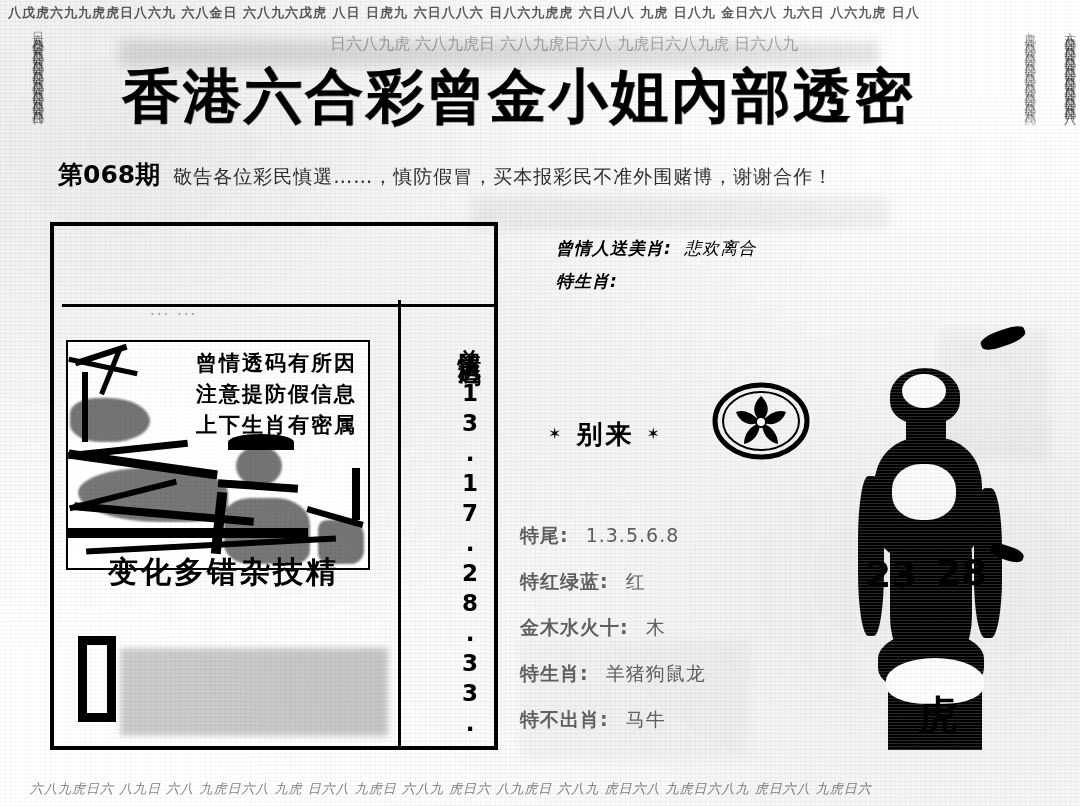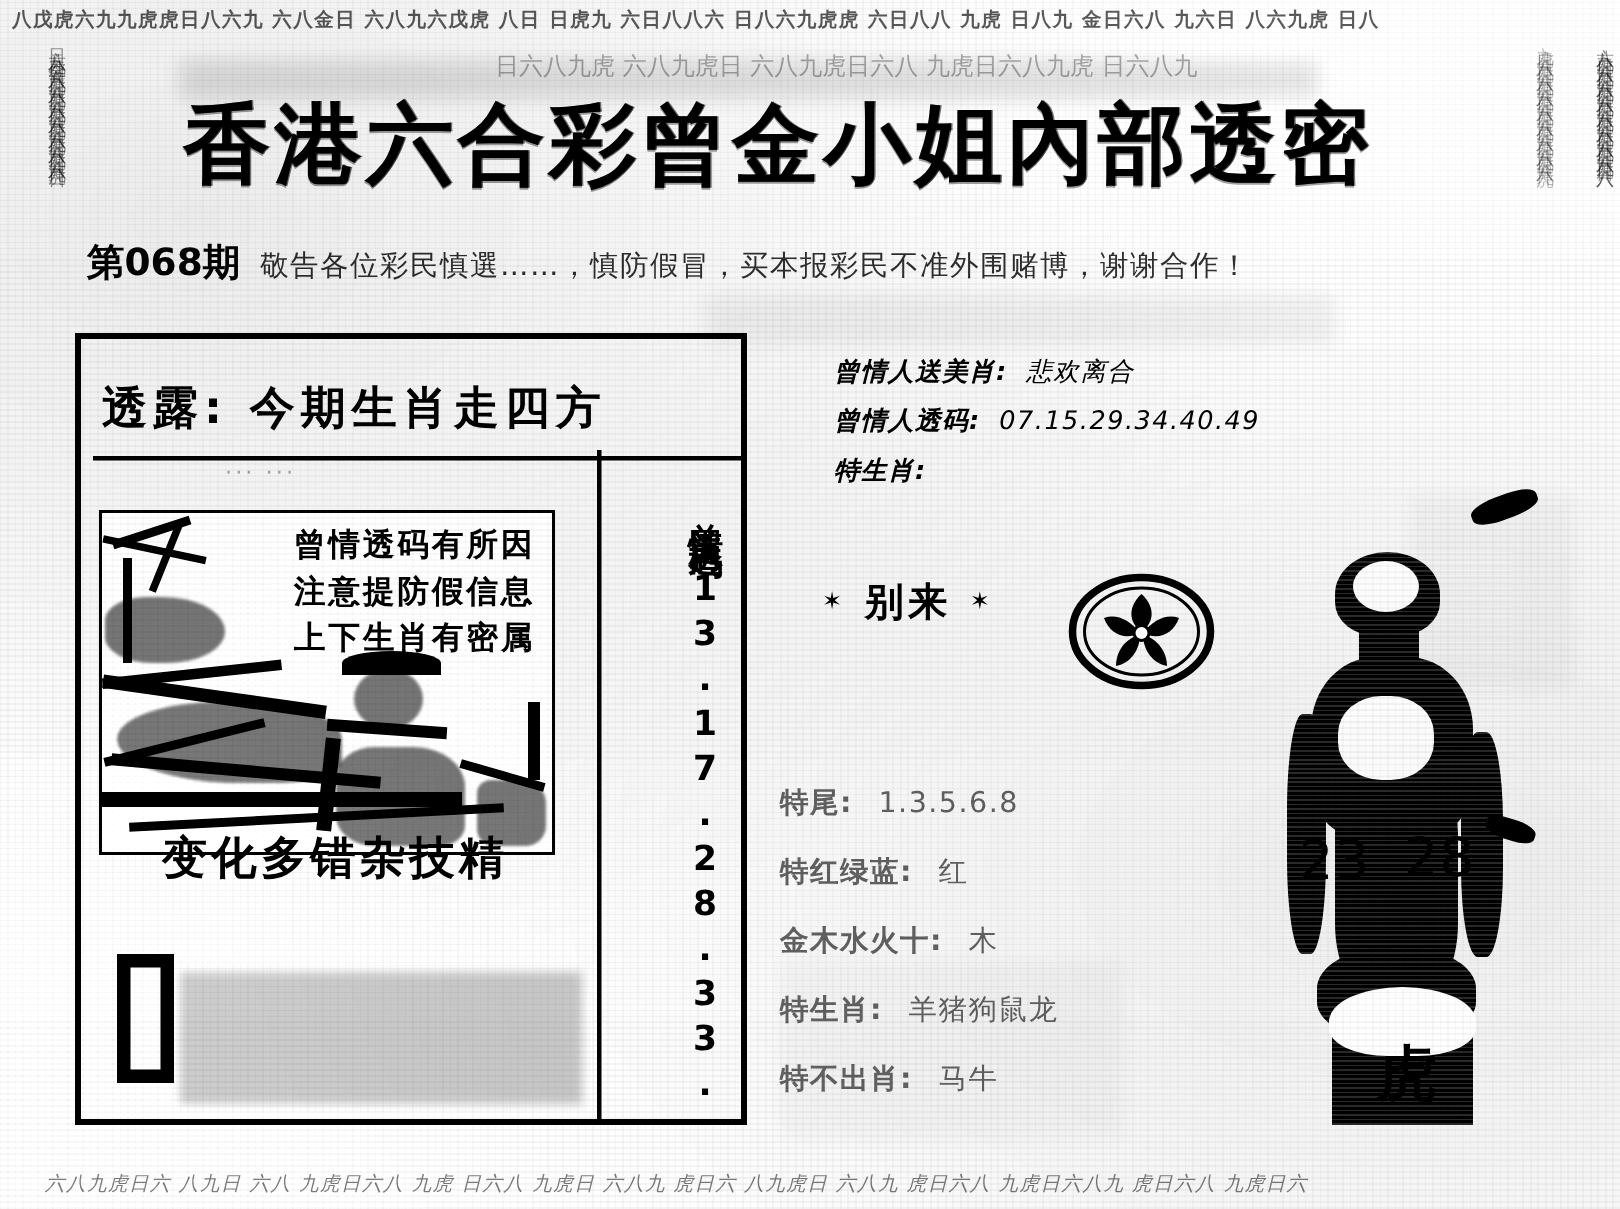--- a/index.html
+++ b/index.html
@@ -286,20 +286,21 @@
     width: 180px;
     height: 86px;
     color: #111;
   }
   #callout-top {
     font-size: 26px;
     font-weight: 700;
     letter-spacing: 3px;
     line-height: 38px;
     white-space: nowrap;
+    margin-top: 33px;
   }
   #callout-bottom {
     font-size: 24px;
     font-weight: 700;
     letter-spacing: 2px;
     line-height: 38px;
     white-space: nowrap;
   }
   .star {
     font-size: 16px;
@@ -345,21 +346,21 @@
   }
   .ph {
     position: absolute;
     background: #151515;
   }
 
   
   #num-left, #num-right {
     position: absolute;
     font-size: 36px;
-    font-weight: 400;
+    font-weight: 700;
     color: #0c0c0c;
     letter-spacing: 1px;
   }
   #num-left  { top: 554px; left: 866px; }
   #num-right { top: 552px; left: 936px; }
 
   
   #zodiac-char {
     position: absolute;
     top: 688px;
@@ -393,21 +394,20 @@
   <div id="masthead">香港六合彩曾金小姐內部透密</div>
 
   <div id="issue-line">
     <span id="issue-no">第068期</span>
     <span id="issue-note">敬告各位彩民慎選……，慎防假冒，买本报彩民不准外围赌博，谢谢合作！</span>
   </div>
 
   <div id="main-frame"></div>
   <div id="frame-right-edge"></div>
 
-  <div id="reveal-line">透露: 今期生肖走四方</div>
   <div id="reveal-underline"></div>
   <div id="reveal-sub">··· ···</div>
 
   <div id="illustration">
     <div class="ill-ink" style="top:10px;left:6px;width:54px;height:6px;transform:rotate(-18deg);"></div>
     <div class="ill-ink" style="top:22px;left:0px;width:70px;height:5px;transform:rotate(12deg);"></div>
     <div class="ill-ink" style="top:30px;left:14px;width:6px;height:70px;"></div>
     <div class="ill-ink" style="top:6px;left:40px;width:5px;height:48px;transform:rotate(22deg);"></div>
     <div class="ill-soft" style="top:56px;left:2px;width:80px;height:44px;border-radius:40% 60% 55% 45%;"></div>
     <div class="ill-ink" style="top:104px;left:0px;width:120px;height:7px;transform:rotate(-6deg);"></div>
@@ -443,24 +443,20 @@
 
   <div id="stamp-box"></div>
   <div id="stamp-smudge"></div>
 
   <div id="info-box">
     <div class="info-row">
       <span class="info-label">曾情人送美肖:</span>
       <span class="info-value">悲欢离合</span>
     </div>
     <div class="info-row">
-      <span class="info-label">曾情人透码:</span>
-      <span class="info-value">07.15.29.34.40.49</span>
-    </div>
-    <div class="info-row">
       <span class="info-label">特生肖:</span>
       <span class="info-value"></span>
     </div>
   </div>
 
   <div id="callout">
     <div id="callout-top">
       <span class="star">✶</span>
       <span>别来</span>
       <span class="star">✶</span>

